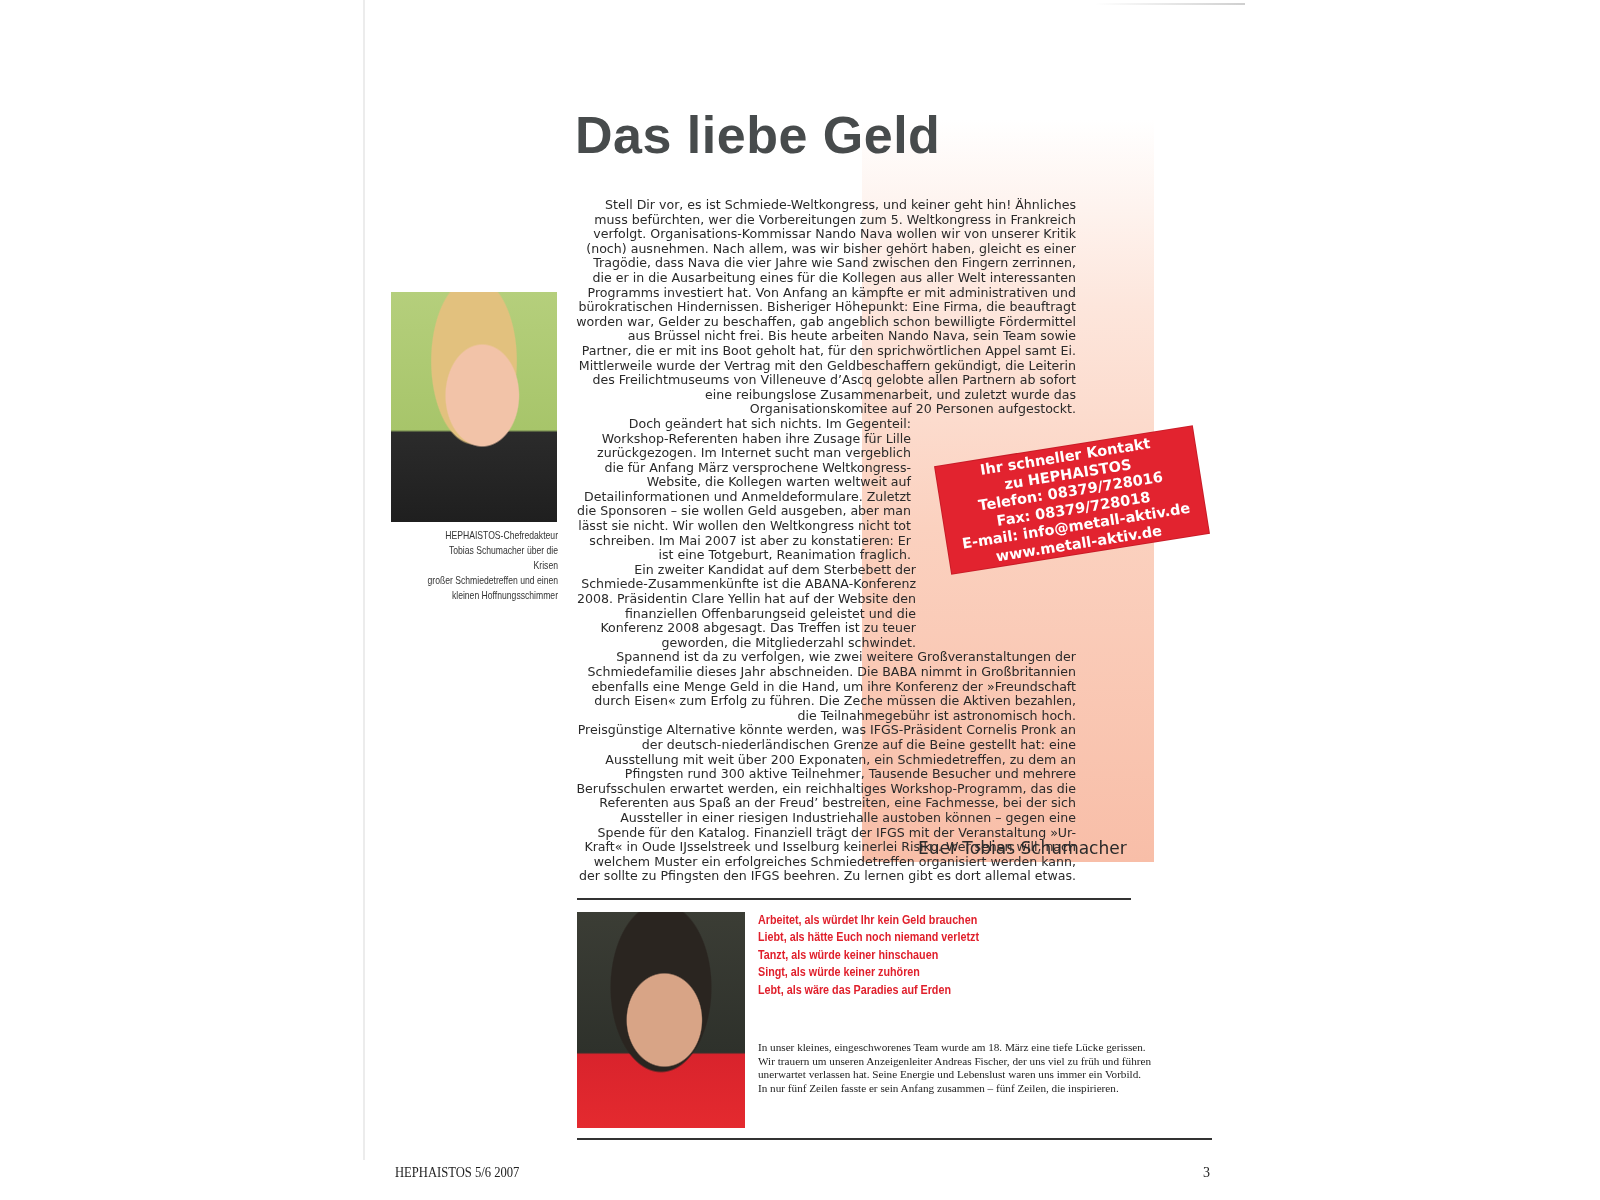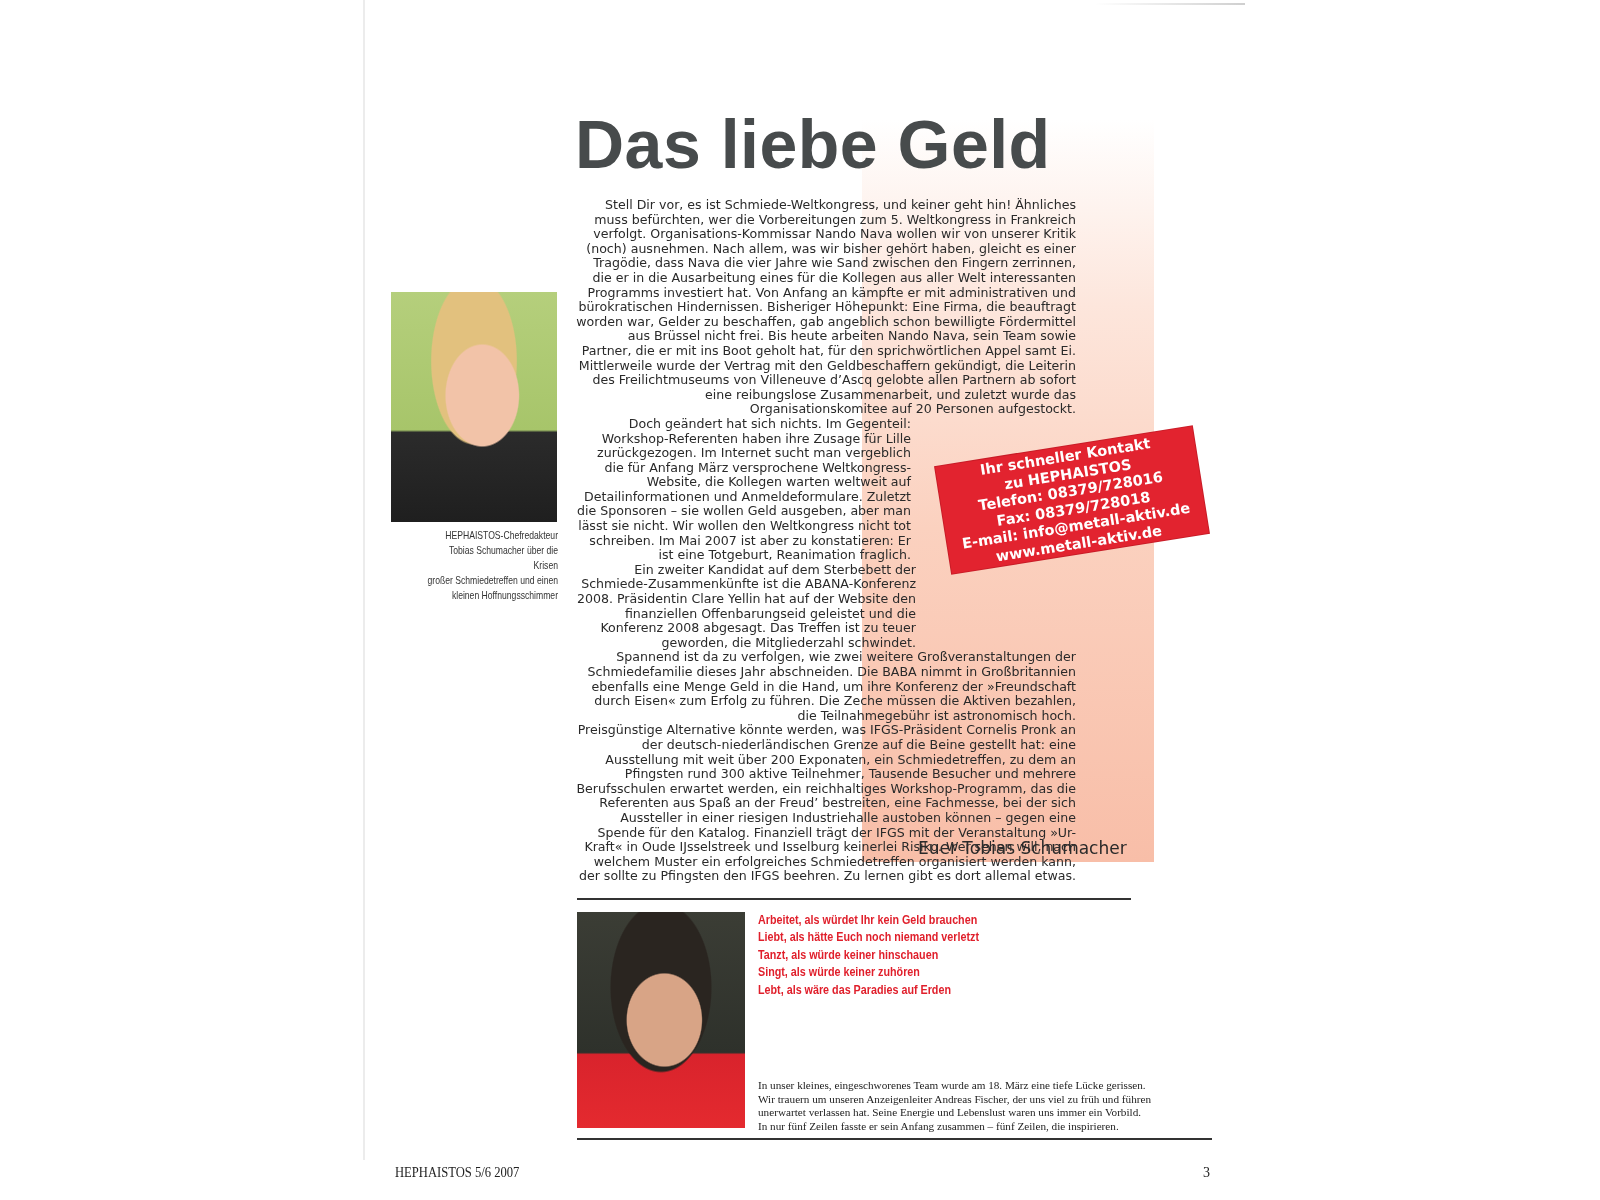--- a/index.html
+++ b/index.html
@@ -4,21 +4,21 @@
 <style>
   html, body { margin:0; padding:0; }
   body { width:1600px; height:1200px; background:#ffffff; position:relative; overflow:hidden; font-family:"DejaVu Sans", sans-serif; }
   .page { position:absolute; left:0; top:0; width:1600px; height:1200px; background:#fff; }
   .page-edge-left { position:absolute; left:363px; top:0; width:2px; height:1160px; background:#ececec; }
   .page-edge-top { position:absolute; left:1095px; top:3px; width:150px; height:2px; background:linear-gradient(90deg,#fff,#cfcfcf); }
 
   .pink-block { position:absolute; left:862px; top:120px; width:292px; height:742px;
     background:linear-gradient(180deg, rgba(255,255,255,0) 0%, #fde6dc 25%, #fbd1bf 55%, #f8bea8 100%); }
 
-  .title { position:absolute; left:575px; top:105px; font-family:"Liberation Sans", sans-serif; font-weight:bold; font-size:68px; color:#474b4c; letter-spacing:0.5px; margin:0; }
+  .title { position:absolute; left:575px; top:105px; font-family:"Liberation Sans", sans-serif; font-weight:bold; font-size:52px; color:#474b4c; letter-spacing:0.5px; margin:0; }
 
   .body-text { position:absolute; left:576px; top:198px; width:500px; font-family:"DejaVu Sans", sans-serif; font-size:12.6px; line-height:14.6px; color:#2a2a2a;text-align:right; }
   .body-text p { margin:0; }
   .signature { position:absolute; left:918px; top:838px; font-size:17px; color:#2a2a2a; }
 
   .photo1 { position:absolute; left:391px; top:292px; width:166px; height:230px; overflow:hidden;
     background:radial-gradient(ellipse at 55% 45%, #f2c3a8 0 28%, transparent 29%), radial-gradient(ellipse at 50% 30%, #e2c17e 0 36%, transparent 37%), linear-gradient(180deg,#b5cf7c 0%,#a7c56a 60%,#2b2b2b 61%,#1f1f1f 100%); }
   .caption1 { position:absolute; left:395px; top:528px; width:163px; text-align:right; font-family:"Liberation Sans", sans-serif; font-stretch:condensed; font-size:10.5px; line-height:15px; color:#333; transform:scaleX(0.82); transform-origin:right top; }
 
   .contact-box { position:absolute; left:942px; top:446px; width:260px; height:106px; background:#e2232f; transform:rotate(-9deg); transform-origin:center; color:#fff; font-family:"DejaVu Sans", sans-serif; font-weight:bold; font-size:14.5px; line-height:17.5px; text-align:center; padding-top:2px; box-shadow:0 0 0 1px #c81c27; }
@@ -27,21 +27,21 @@
   .rule-top { position:absolute; left:577px; top:898px; width:554px; height:2px; background:#333; }
   .rule-bottom { position:absolute; left:577px; top:1138px; width:635px; height:2px; background:#333; }
 
   .photo2 { position:absolute; left:577px; top:912px; width:168px; height:216px; overflow:hidden;
     background:radial-gradient(ellipse at 52% 50%, #d8a486 0 30%, transparent 31%), radial-gradient(ellipse at 50% 35%, #2a2520 0 42%, transparent 43%), linear-gradient(180deg,#3b3d35 0%,#2e312b 65%,#d9232c 66%,#e42a2f 100%); }
 
   .credo { position:absolute; left:758px; top:912px; font-family:"Liberation Sans", sans-serif; font-weight:bold; font-size:12.5px; line-height:17.4px; color:#e01f2b; transform:scaleX(0.86); transform-origin:left top; }
   .credo div { white-space:nowrap; }
 
   .obit-name { position:absolute; left:757px; top:1018px; font-family:"DejaVu Serif", serif; font-size:34px; color:#333; margin:0; font-weight:normal; }
-  .obit-text { position:absolute; left:758px; top:1079px; width:430px; font-family:"Liberation Serif", serif; font-size:11.2px; line-height:13.6px; color:#222; }
+  .obit-text { position:absolute; left:758px; top:1041px; width:430px; font-family:"Liberation Serif", serif; font-size:11.2px; line-height:13.6px; color:#222; }
   .obit-text div { white-space:nowrap; }
 
   .footer-left { position:absolute; left:395px; top:1165px; font-family:"Liberation Serif", serif; font-size:14px; color:#222; transform:scaleX(0.9); transform-origin:left top; }
   .footer-right { position:absolute; left:1203px; top:1165px; font-family:"Liberation Serif", serif; font-size:14px; color:#222; }
 </style>
 </head>
 <body>
 
 <div class="page">
   <div class="page-edge-left"></div>

